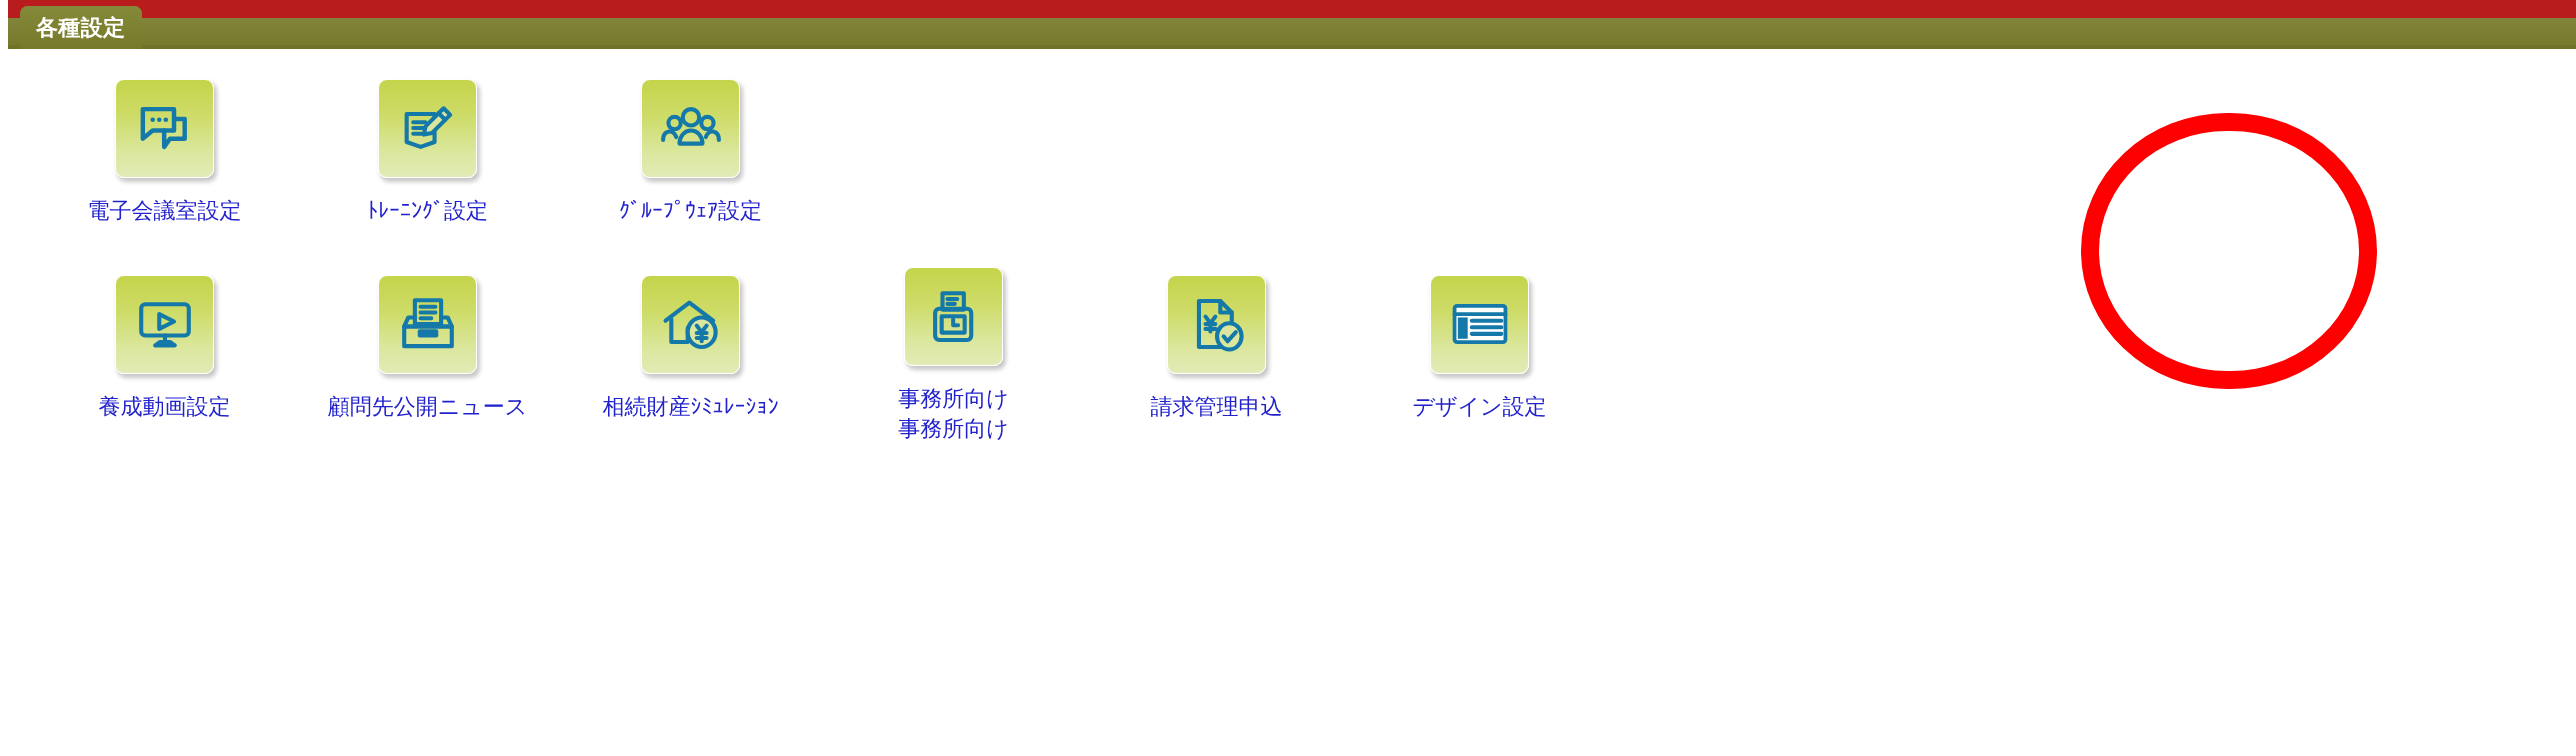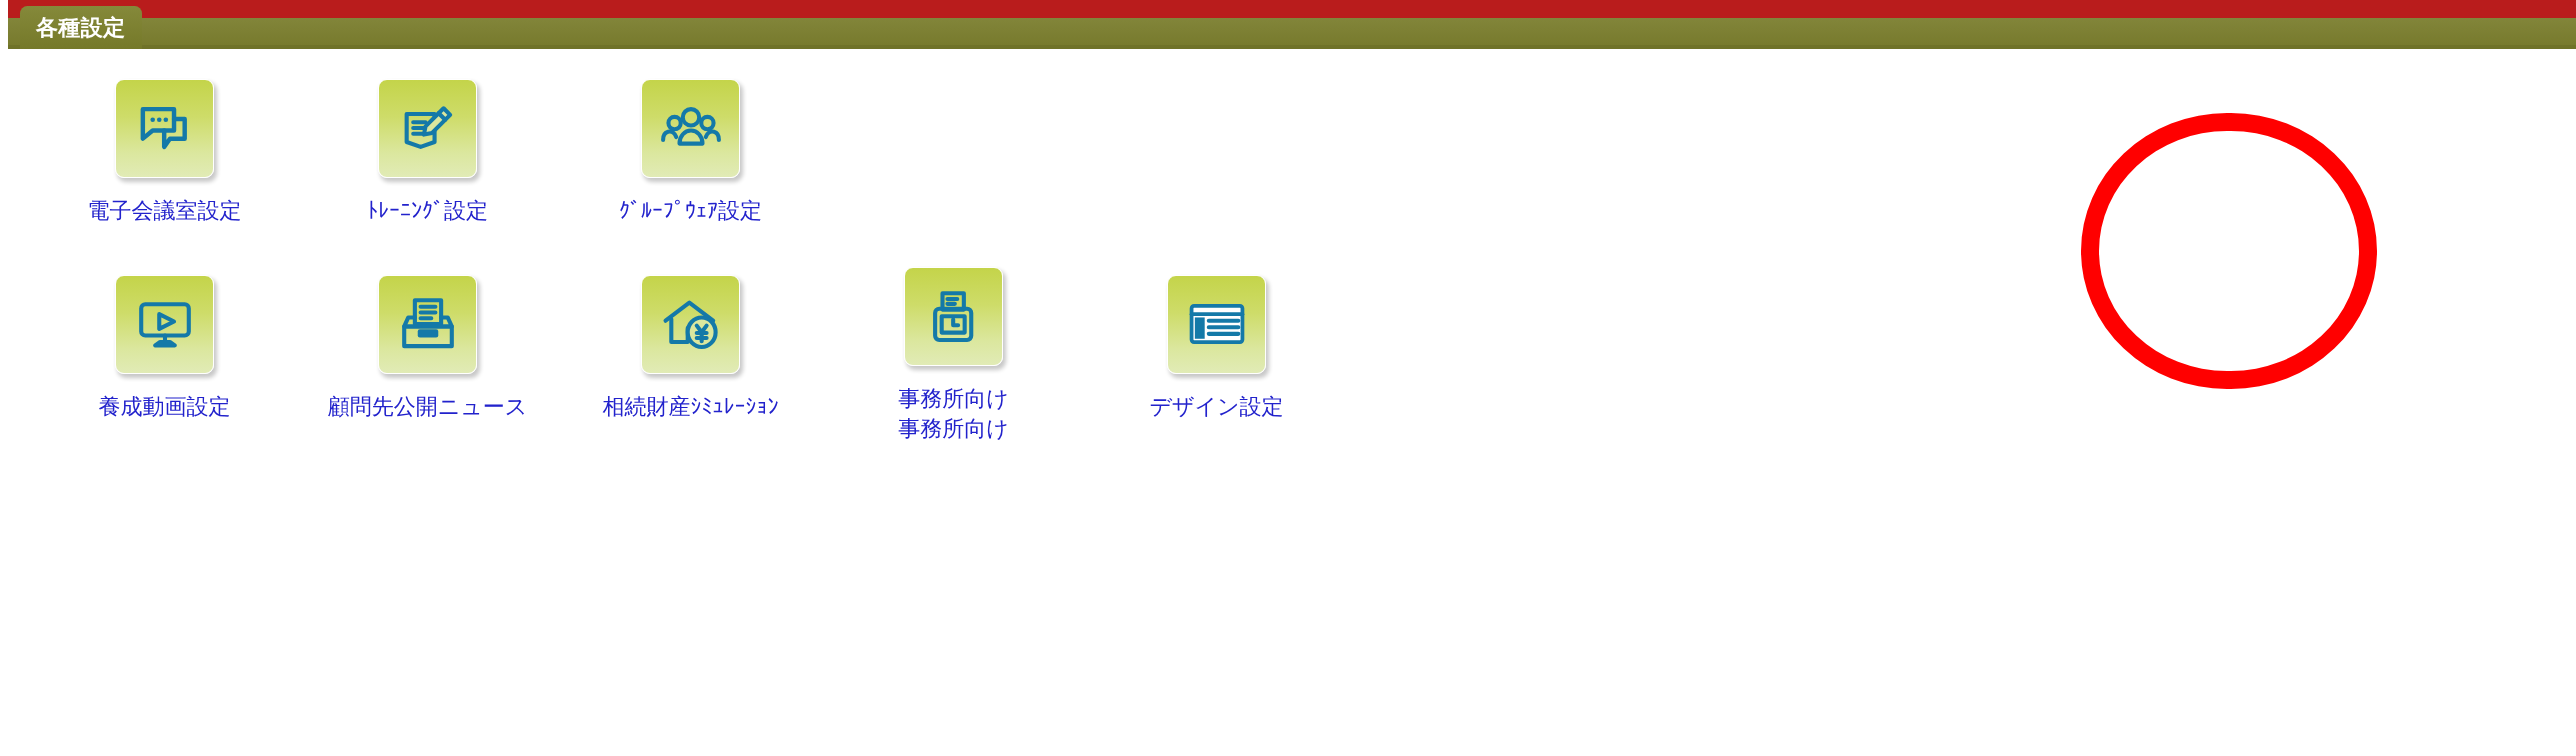--- a/index.html
+++ b/index.html
@@ -236,20 +236,34 @@
           <rect x="24" y="38" width="28" height="20"></rect>
           <path d="M38 42v7h6"></path>
         </svg>
       </div>
       <div class="tile-label">
         <span class="ln">事務所向け</span>
         <span class="ln">事務所向け</span>
       </div>
     </div>
 
+    <div class="tile">
+      <div class="icon-box">
+        <svg width="64" height="64" viewBox="0 0 78 78" fill="none" stroke="#1479a8" stroke-width="5" stroke-linejoin="round" stroke-linecap="round">
+          <path d="M17 11h26l14 14v42H17V11z"></path>
+          <path d="M43 11v14h14"></path>
+          <path d="M25 30l6 8 6-8M25 39h12M25 45h12M31 38v10"></path>
+          <ellipse cx="54" cy="54" rx="15" ry="16" fill="#dbe79e"></ellipse>
+          <path d="M47 54l5 6 10-11"></path>
+        </svg>
+      </div>
+      <div class="tile-label">
+        <span class="ln">請求管理申込</span>
+      </div>
+    </div>
 
     <div class="tile">
       <div class="icon-box">
         <svg width="64" height="64" viewBox="0 0 78 78" fill="none" stroke="#1479a8" stroke-width="4.6" stroke-linejoin="round" stroke-linecap="round">
           <rect x="8" y="17" width="62" height="44" rx="3" fill="#ffffff"></rect>
           <path d="M8 27h62"></path>
           <rect x="12" y="31" width="12" height="26" fill="#1479a8" stroke="none"></rect>
           <path d="M29 35h36M29 43h36M29 51h36" stroke-width="5"></path>
         </svg>
       </div>

